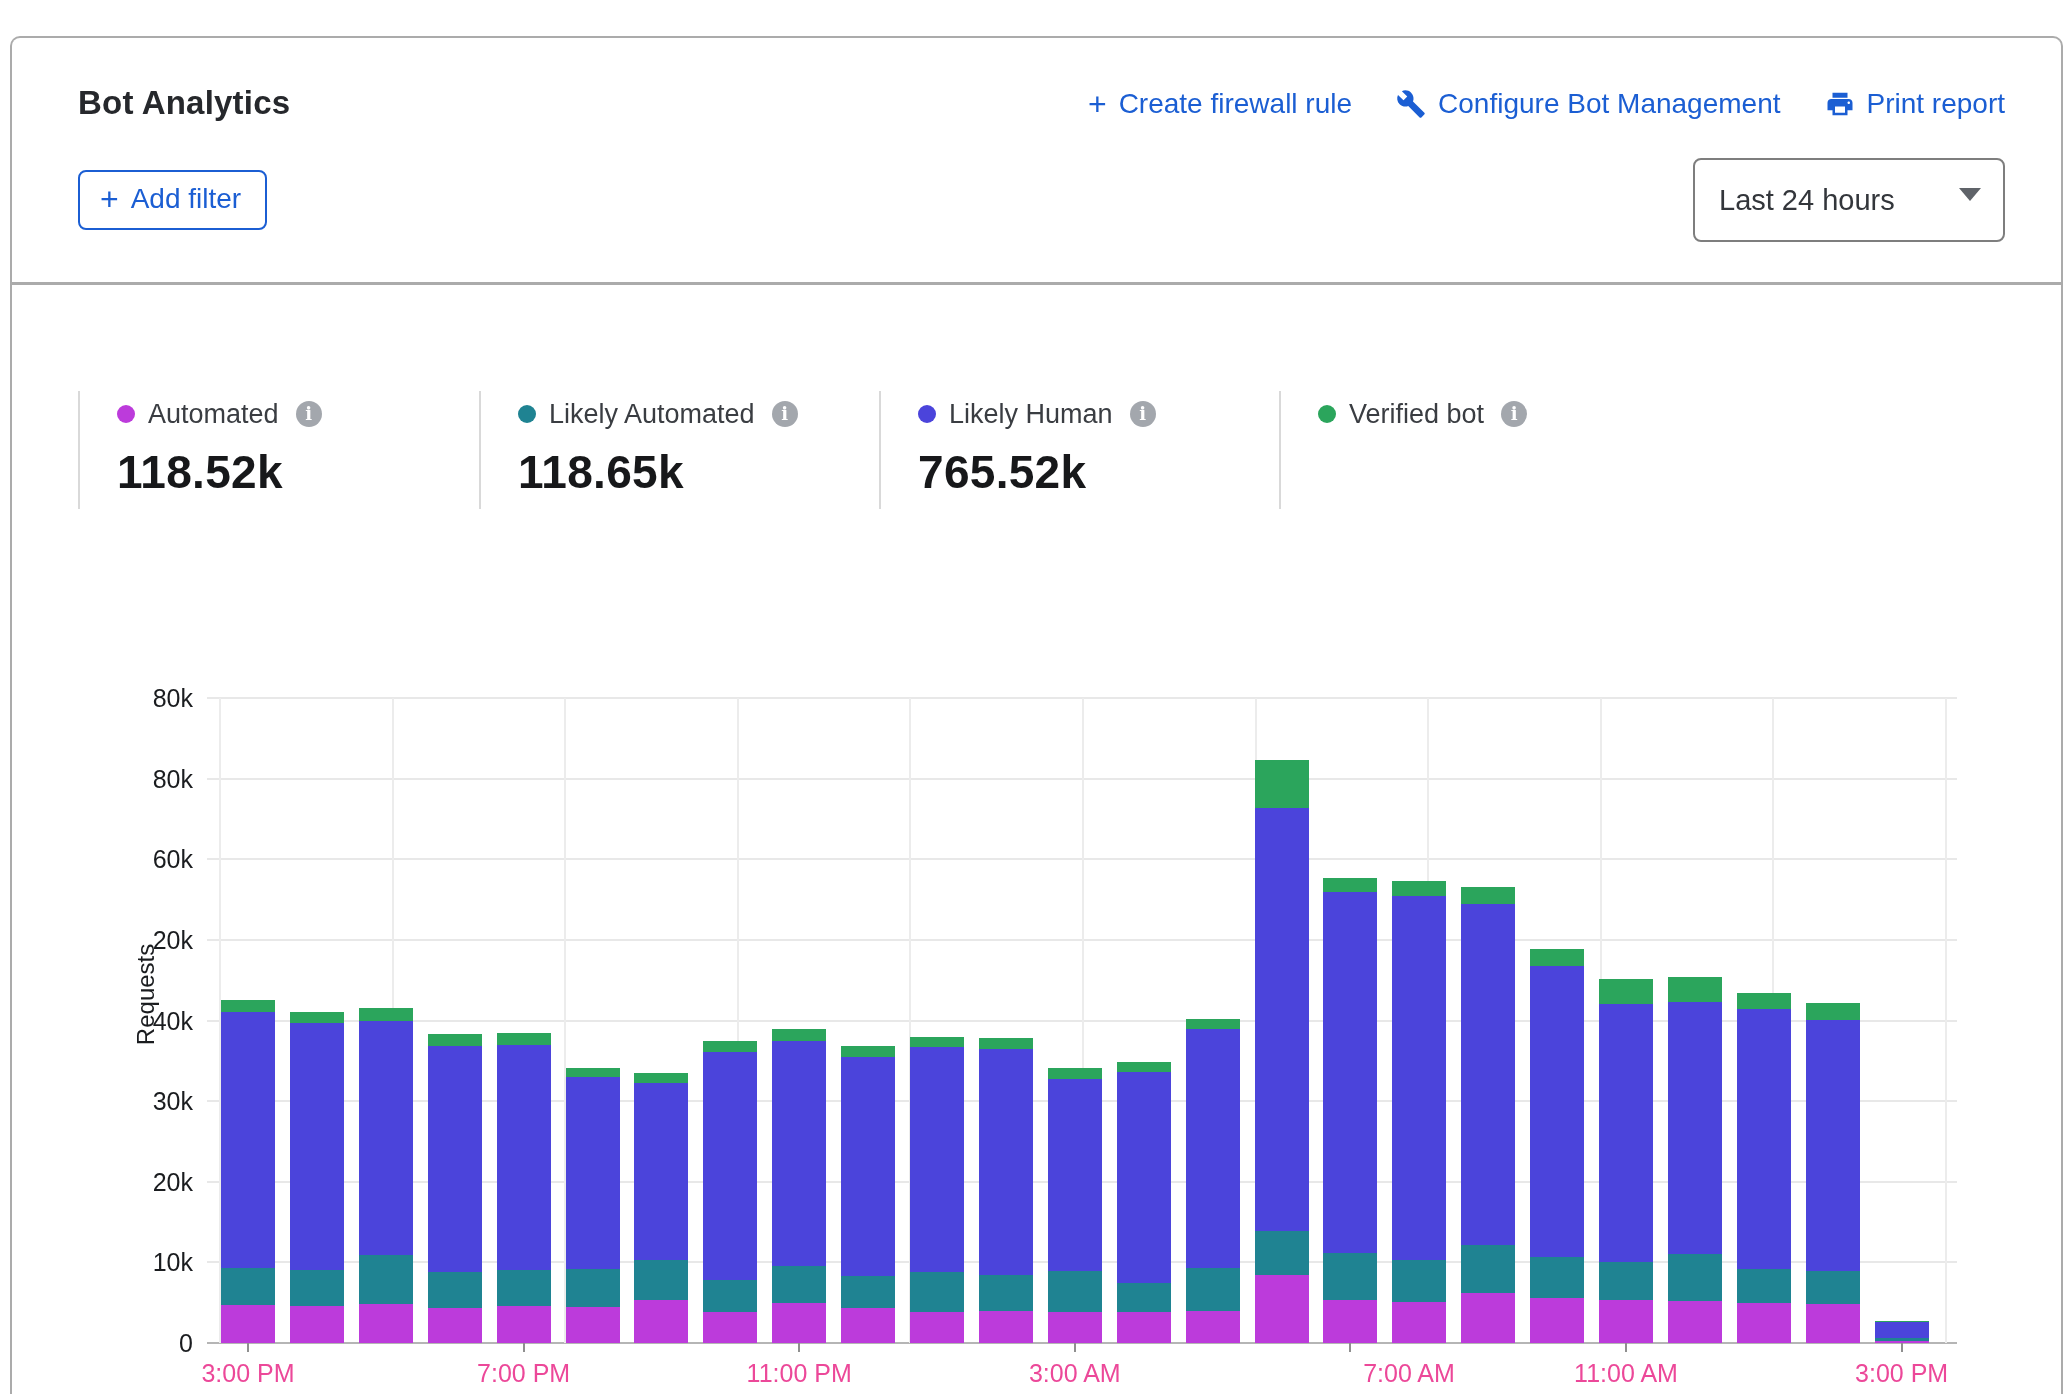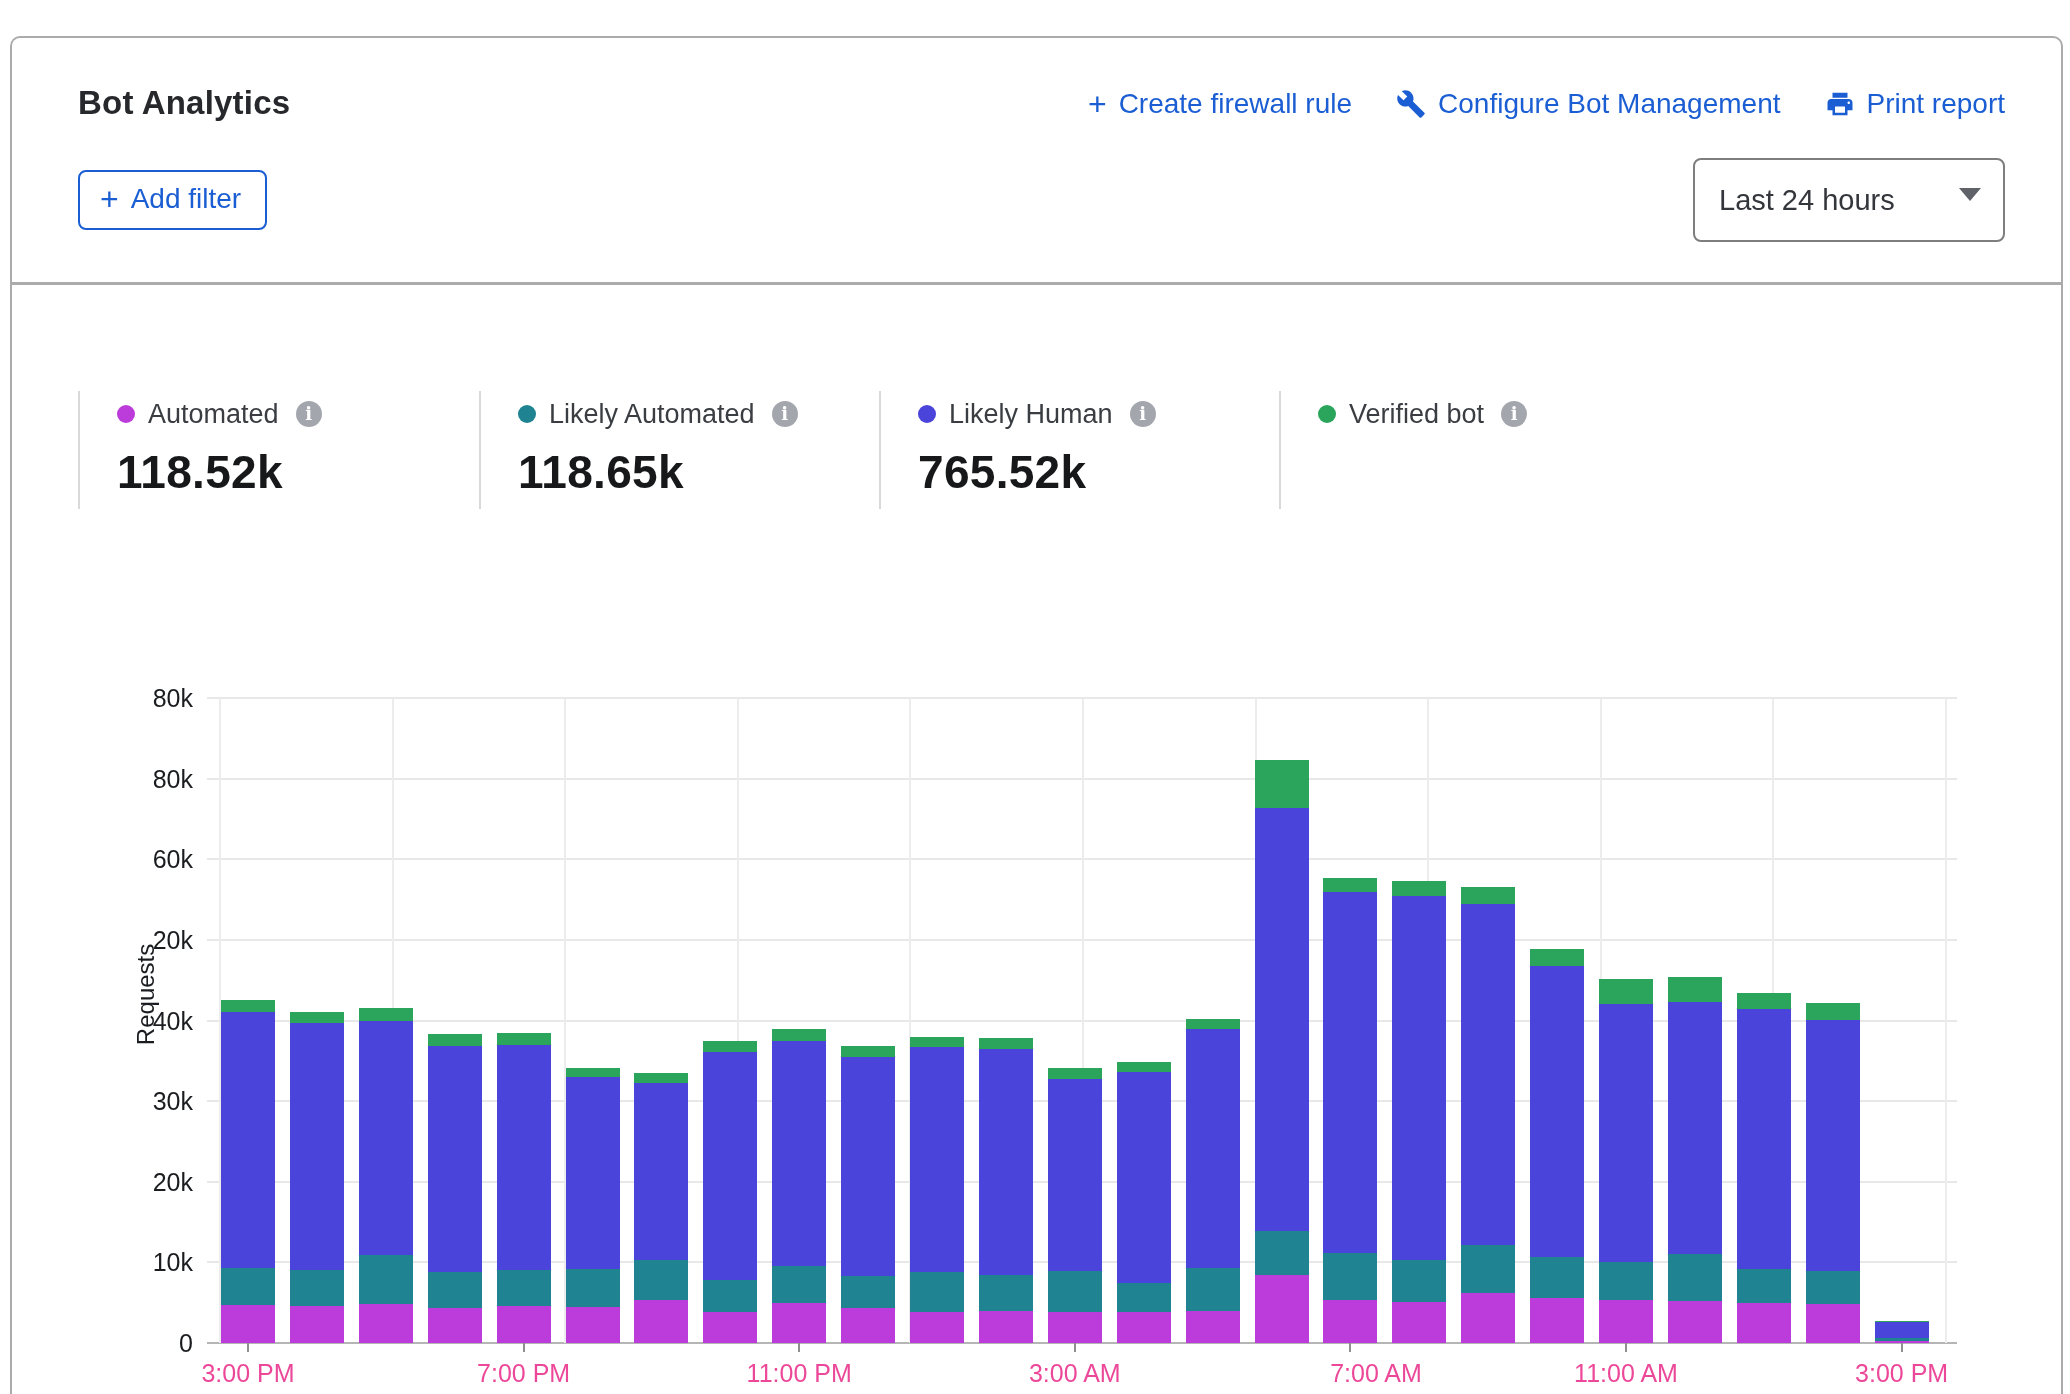--- a/index.html
+++ b/index.html
@@ -313,20 +313,20 @@
       </div>
       <div class="xtick" style="left: 40px;"></div>
       <div class="xlab" style="left: 41px;">3:00 PM</div>
       <div class="xtick" style="left: 315.6px;"></div>
       <div class="xlab" style="left: 316.6px;">7:00 PM</div>
       <div class="xtick" style="left: 591.2px;"></div>
       <div class="xlab" style="left: 592.2px;">11:00 PM</div>
       <div class="xtick" style="left: 866.8px;"></div>
       <div class="xlab" style="left: 867.8px;">3:00 AM</div>
       <div class="xtick" style="left: 1142.4px;"></div>
-      <div class="xlab" style="left: 1169px; text-align: right;">7:00 AM</div>
+      <div class="xlab" style="left: 1202px; text-align: right;">7:00 AM</div>
       <div class="xtick" style="left: 1418px;"></div>
       <div class="xlab" style="left: 1419px;">11:00 AM</div>
       <div class="xtick" style="left: 1693.6px;"></div>
       <div class="xlab" style="left: 1694.6px;">3:00 PM</div>
       <div class="yaxis-title">Requests</div>
     </div>
 </div>
 
 </body></html>

